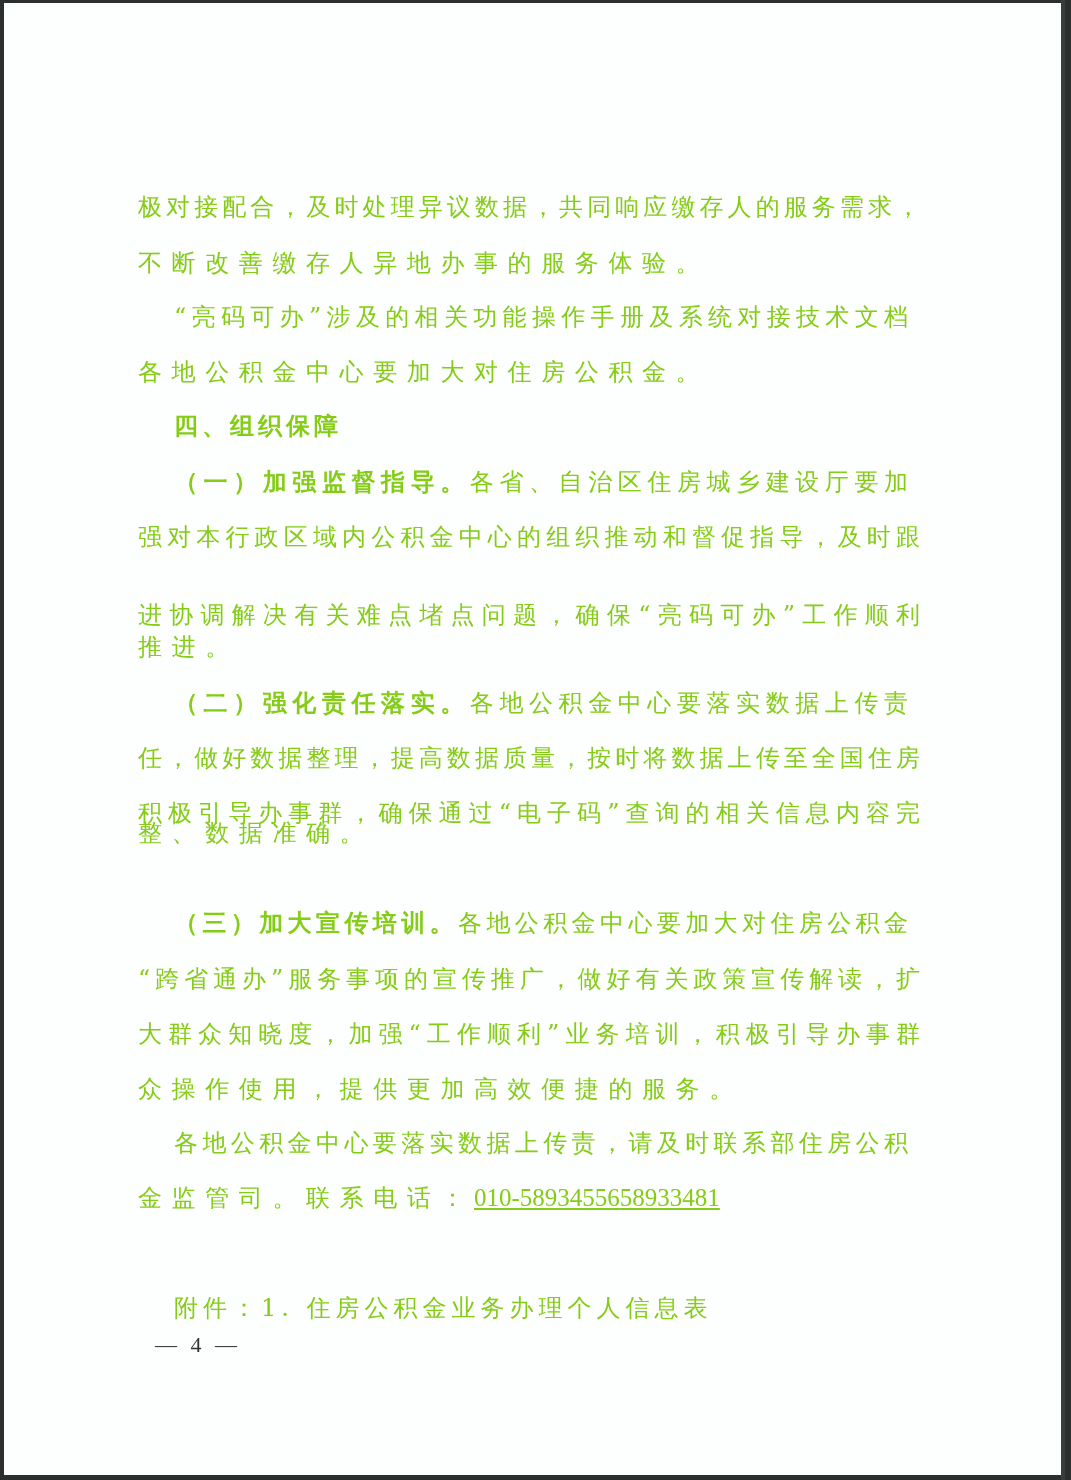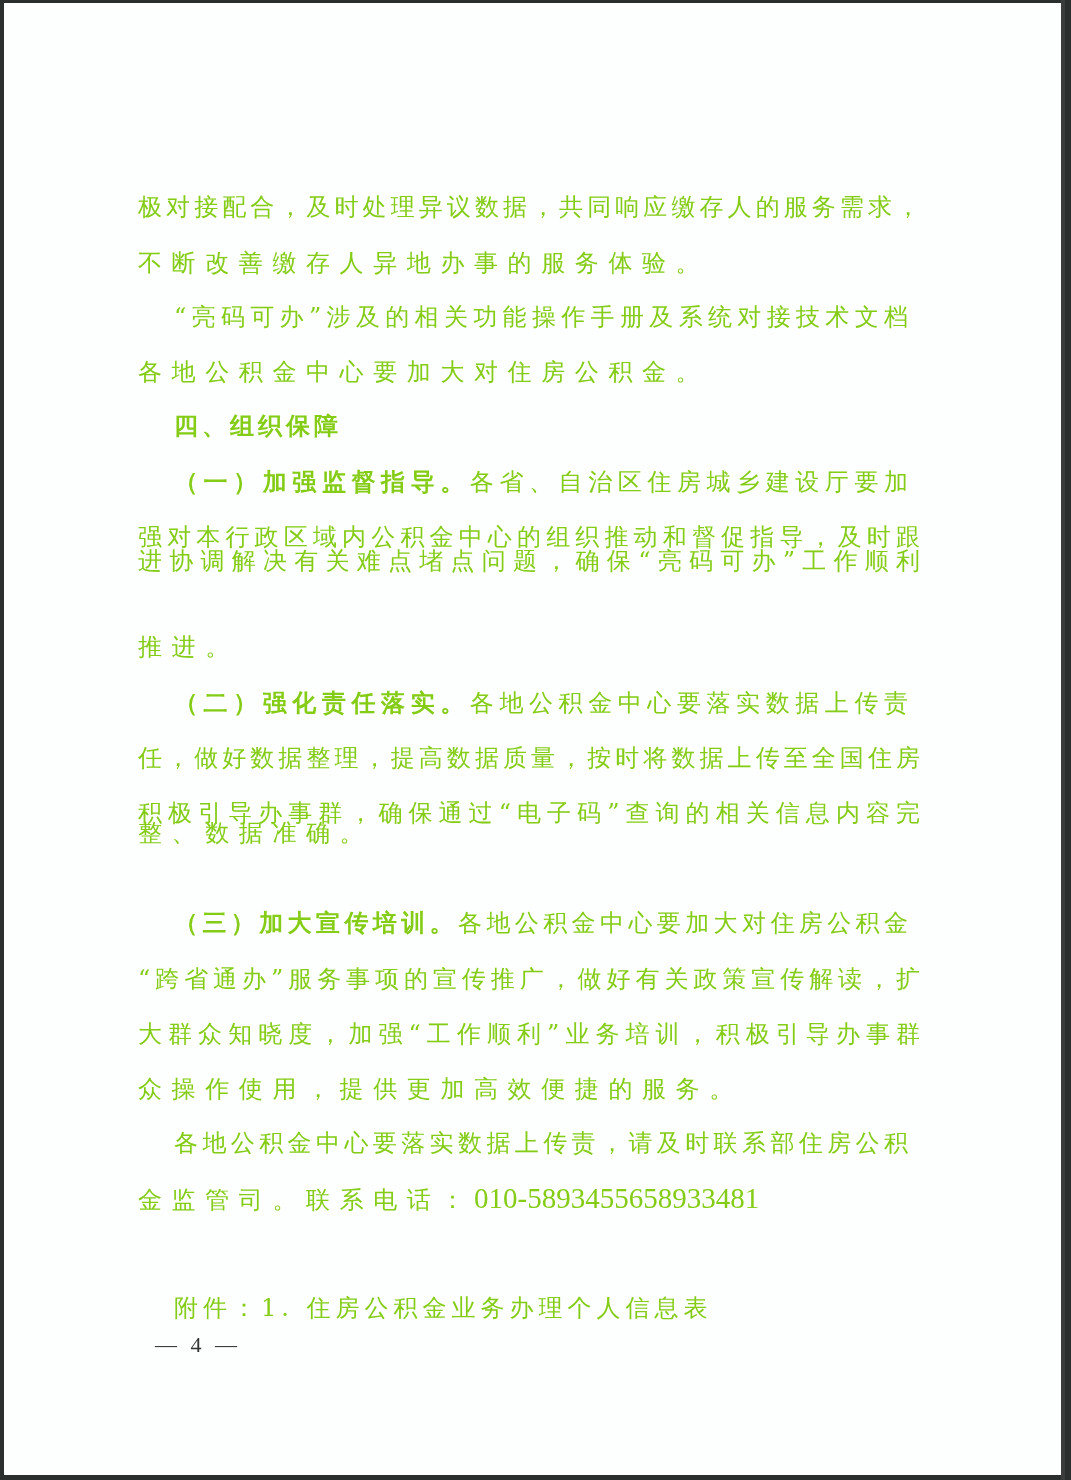--- a/index.html
+++ b/index.html
@@ -18,42 +18,42 @@
   }
   .line {
     position: absolute; left: 138px; white-space: nowrap;
     font-size: 24px; color: #84cc16; letter-spacing: 9.6px;
     line-height: 30px;
   }
   .justify { width: 782px; letter-spacing: 0; text-align-last: justify; text-align: justify; }
   .indent { left: 174px; }
   .heading { font-family: "DejaVu Sans", "Liberation Sans", sans-serif; font-weight: bold; letter-spacing: 4px; }
   .bold-lead { font-family: "DejaVu Sans", "Liberation Sans", sans-serif; font-weight: bold; margin-top: 17px; }
-  .num { letter-spacing: 0; font-family: "Liberation Serif", serif; font-size: 29px; }
+  .num { letter-spacing: 0; font-family: "Liberation Serif", serif; font-size: 25px; text-decoration: underline; }
   .page-num {
     position: absolute; left: 155px; top: 1332px; font-size: 22px; color: #333;
     font-family: "Liberation Serif", serif; letter-spacing: 4px;
   }
 </style>
 </head>
 <body>
 
 <div class="page"></div>
 <div class="page-edge-right"></div>
 
 <div class="line justify" style="top:192px">极对接配合，及时处理异议数据，共同响应缴存人的服务需求，</div>
 <div class="line" style="top:248px">不断改善缴存人异地办事的服务体验。</div>
 <div class="line justify indent" style="top:302px; width:734px">“亮码可办”涉及的相关功能操作手册及系统对接技术文档</div>
 <div class="line" style="top:357px">各地公积金中心要加大对住房公积金。</div>
 
 <div class="line indent heading" style="top:411px">四、组织保障</div>
 
 <div class="line justify indent" style="top:467px; width:734px"><span class="bold-lead">（一）加强监督指导。</span><span>各省、自治区住房城乡建设厅要加</span></div>
 <div class="line justify" style="top:522px">强对本行政区域内公积金中心的组织推动和督促指导，及时跟</div>
-<div class="line justify" style="top:546px">进协调解决有关难点堵点问题，确保“亮码可办”工作顺利</div>
+<div class="line justify" style="top:600px">进协调解决有关难点堵点问题，确保“亮码可办”工作顺利</div>
 <div class="line" style="top:632px">推进。</div>
 
 <div class="line justify indent" style="top:688px; width:734px"><span class="bold-lead">（二）强化责任落实。</span><span>各地公积金中心要落实数据上传责</span></div>
 <div class="line justify" style="top:743px">任，做好数据整理，提高数据质量，按时将数据上传至全国住房</div>
 <div class="line justify" style="top:798px">积极引导办事群，确保通过“电子码”查询的相关信息内容完</div>
 <div class="line" style="top:818px">整、数据准确。</div>
 
 <div class="line justify indent" style="top:908px; width:734px"><span class="bold-lead">（三）加大宣传培训。</span><span>各地公积金中心要加大对住房公积金</span></div>
 <div class="line justify" style="top:964px">“跨省通办”服务事项的宣传推广，做好有关政策宣传解读，扩</div>
 <div class="line justify" style="top:1019px">大群众知晓度，加强“工作顺利”业务培训，积极引导办事群</div>

